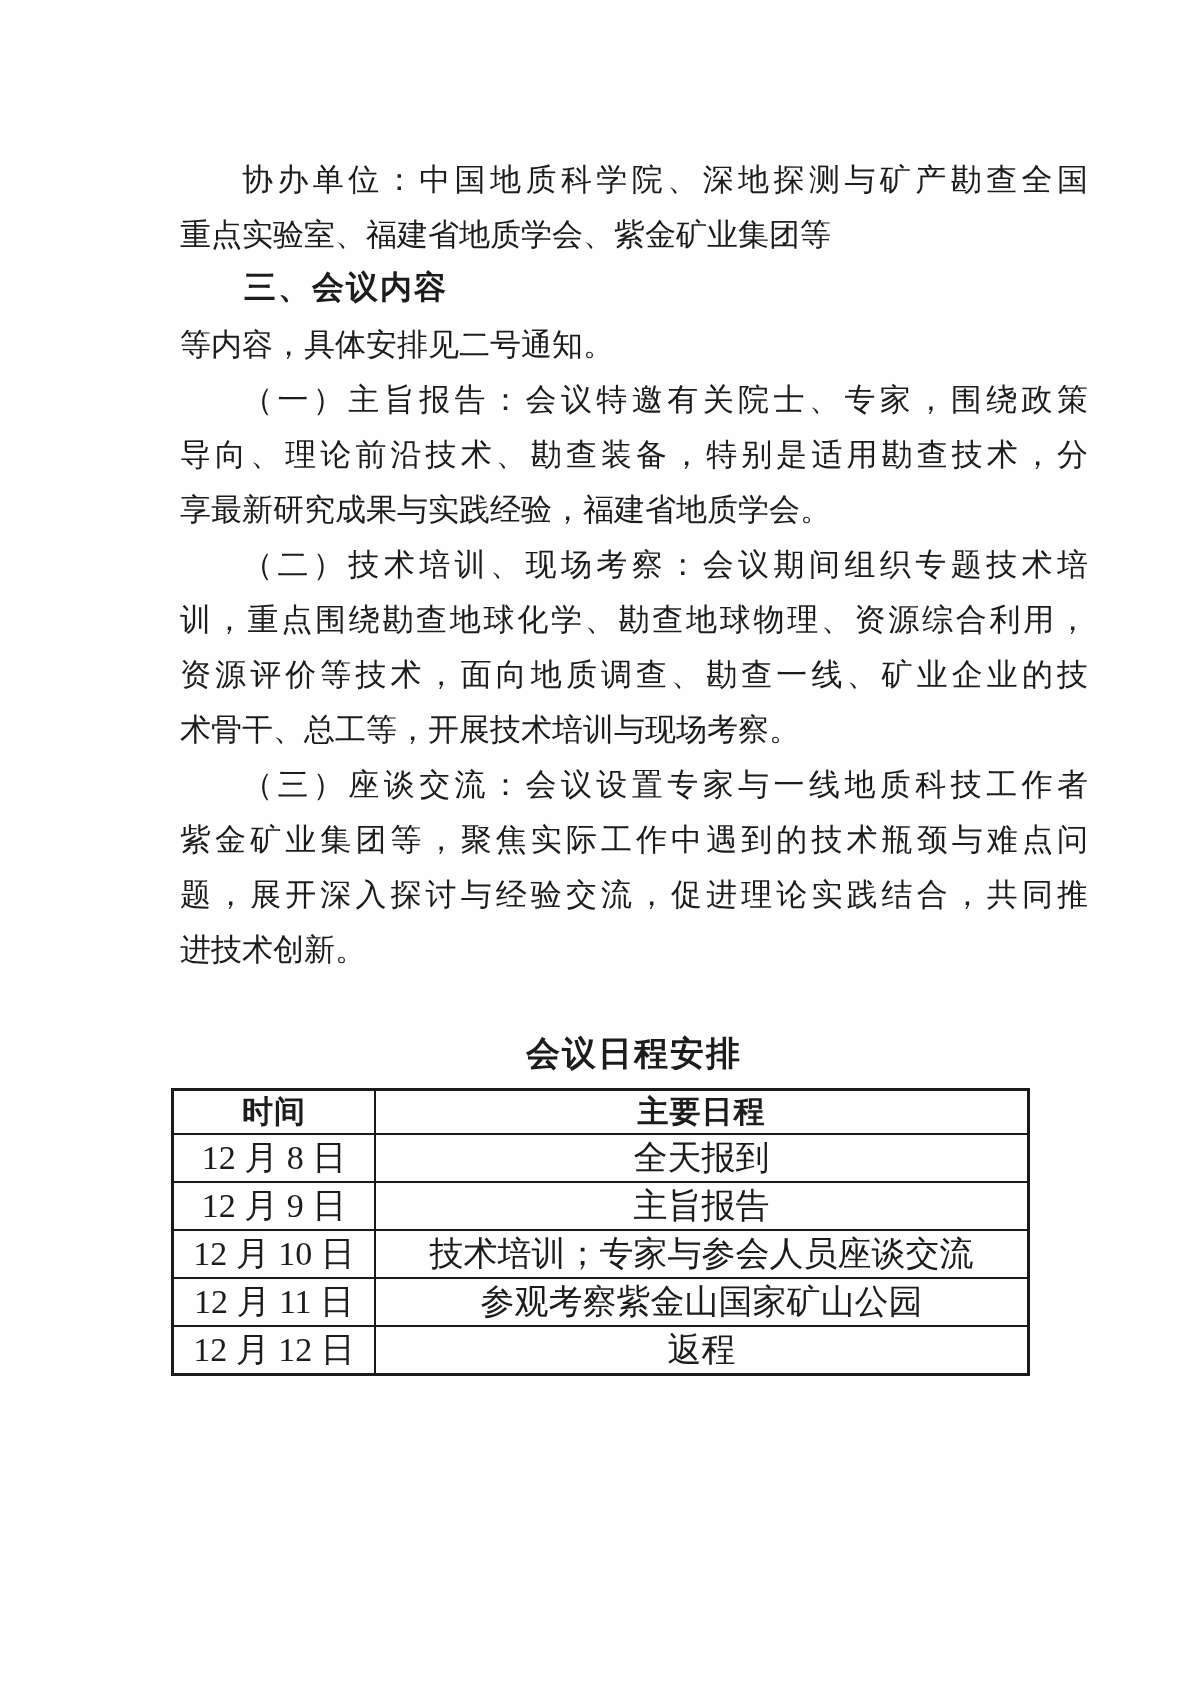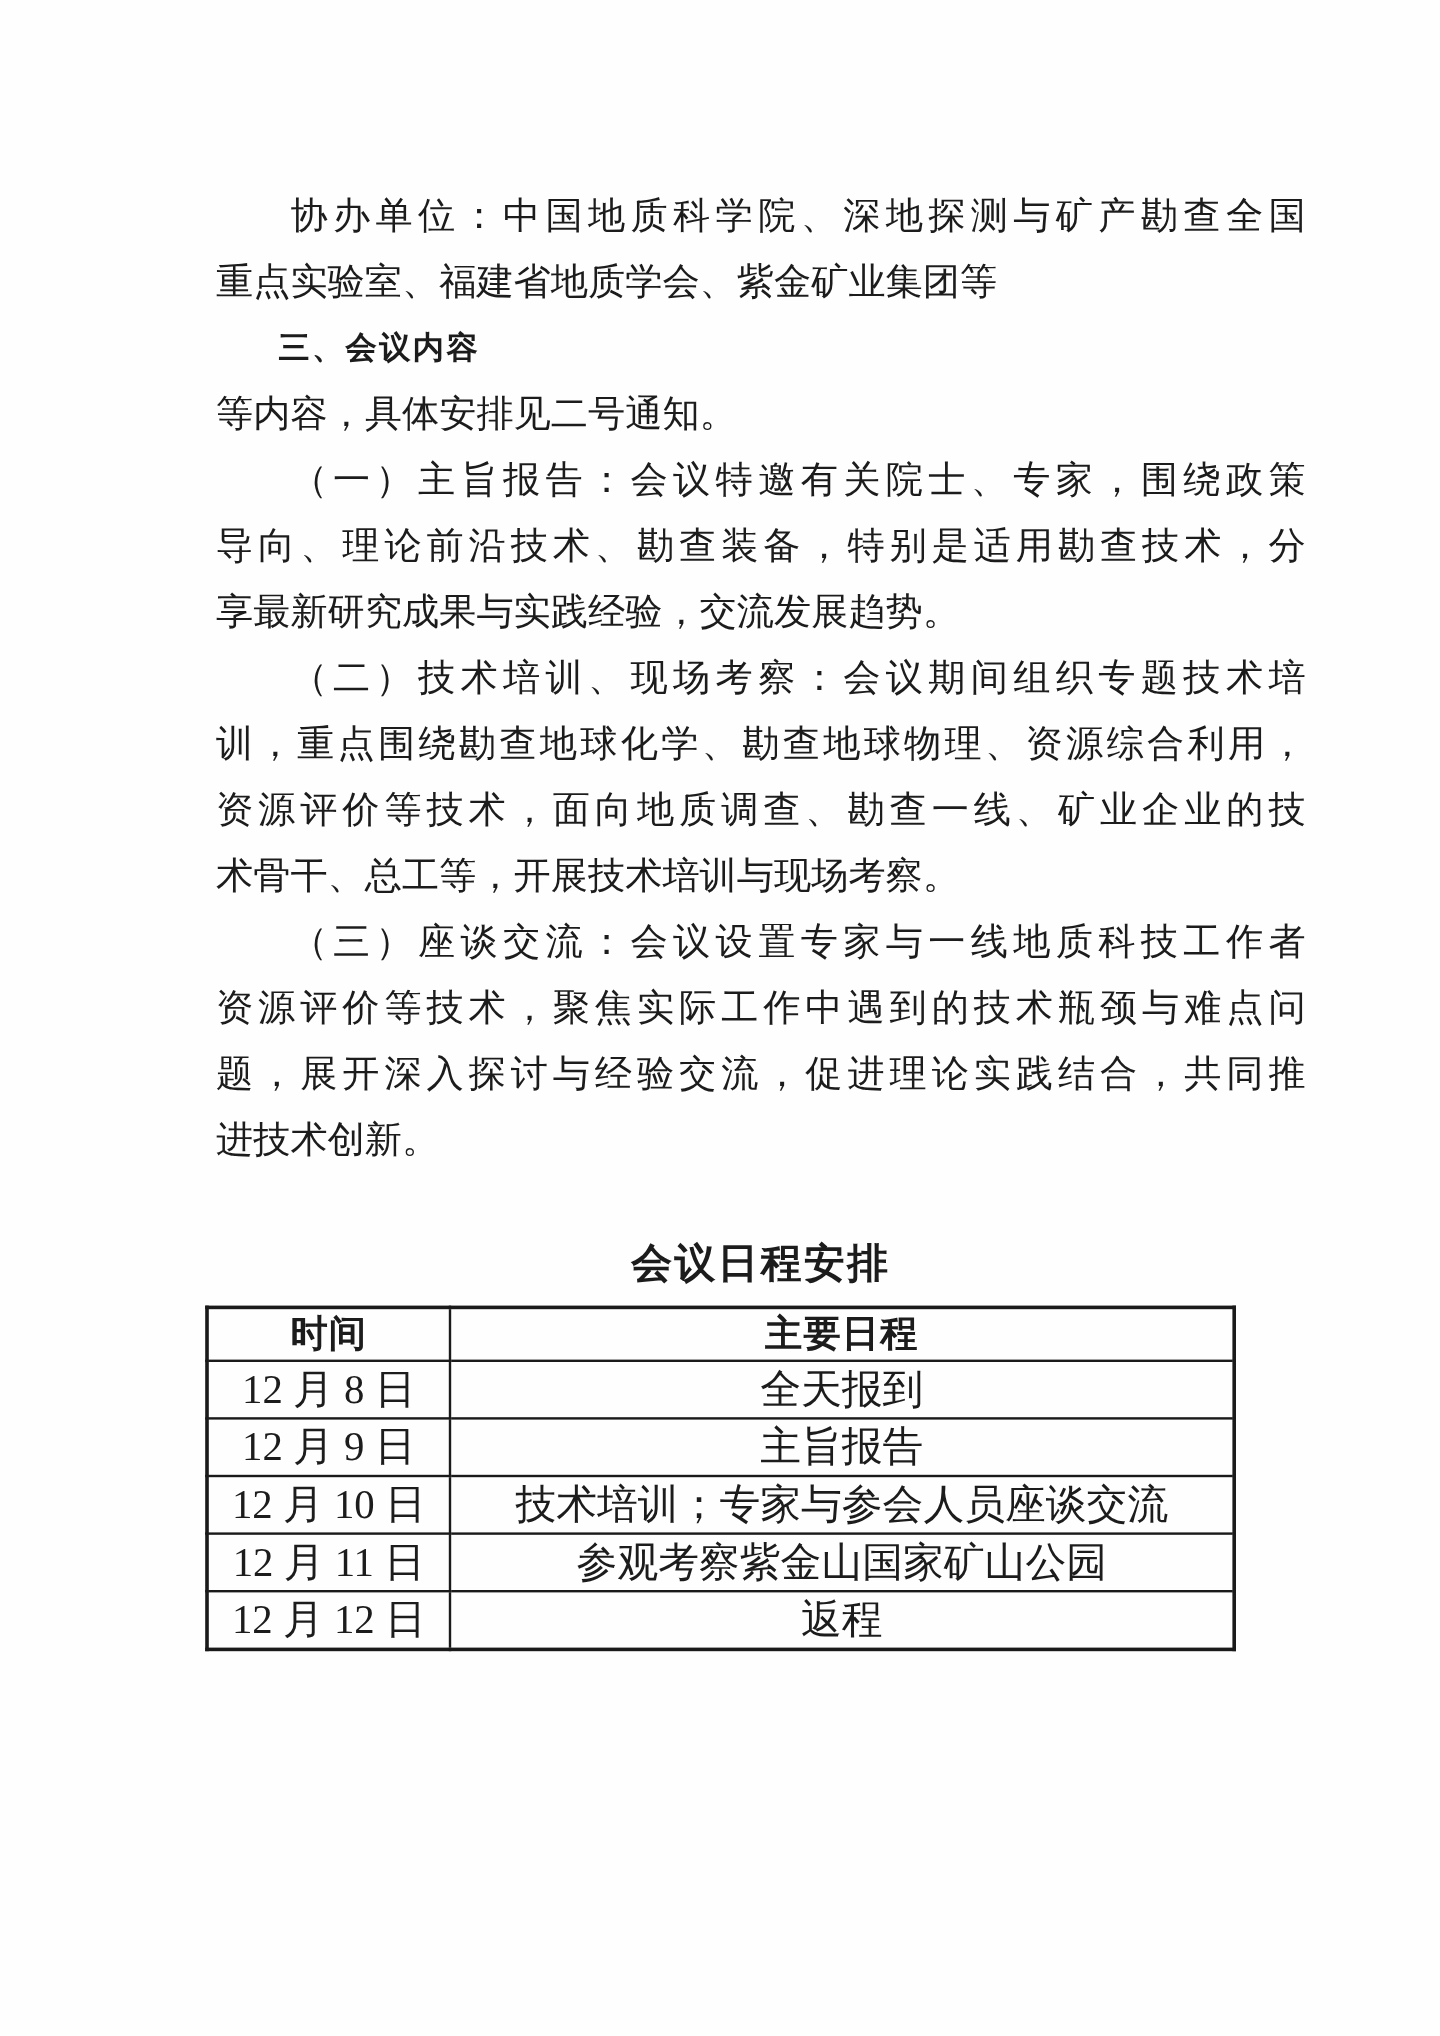--- a/index.html
+++ b/index.html
@@ -24,23 +24,23 @@
     height: 55px;
     overflow: hidden;
     text-align: justify;
     text-align-last: left;
     text-justify: inter-character;
     white-space: normal;
   }
   .fill { text-align-last: justify; }
   .indent { text-indent: 2em; }
   .head {
-    font-family: Liberation Sans, sans-serif;
+    font-family: Liberation Mono, monospace;
     font-weight: bold;
-    font-size: 26px;
+    font-size: 32px;
     text-align: center;
     text-align-last: left;
     letter-spacing: 2px;
   }
   .schedule-title {
     font-family: "Liberation Sans", "DejaVu Sans", sans-serif;
     font-weight: bold;
     font-size: 34px;
     line-height: 55px;
     height: 55px;
@@ -84,27 +84,27 @@
 
 <div class="page">
 
   <div>
     <div class="ln fill indent">协办单位：中国地质科学院、深地探测与矿产勘查全国</div>
     <div class="ln">重点实验室、福建省地质学会、紫金矿业集团等</div>
     <div class="ln head indent">三、会议内容</div>
     <div class="ln">等内容，具体安排见二号通知。</div>
     <div class="ln fill indent">（一）主旨报告：会议特邀有关院士、专家，围绕政策</div>
     <div class="ln fill">导向、理论前沿技术、勘查装备，特别是适用勘查技术，分</div>
-    <div class="ln">享最新研究成果与实践经验，交流发展趋势。</div>
+    <div class="ln">享最新研究成果与实践经验，福建省地质学会。</div>
     <div class="ln fill indent">（二）技术培训、现场考察：会议期间组织专题技术培</div>
     <div class="ln fill">训，重点围绕勘查地球化学、勘查地球物理、资源综合利用，</div>
     <div class="ln fill">资源评价等技术，面向地质调查、勘查一线、矿业企业的技</div>
     <div class="ln">术骨干、总工等，开展技术培训与现场考察。</div>
     <div class="ln fill indent">（三）座谈交流：会议设置专家与一线地质科技工作者</div>
-    <div class="ln fill">资源评价等技术，聚焦实际工作中遇到的技术瓶颈与难点问</div>
+    <div class="ln fill">紫金矿业集团等，聚焦实际工作中遇到的技术瓶颈与难点问</div>
     <div class="ln fill">题，展开深入探讨与经验交流，促进理论实践结合，共同推</div>
     <div class="ln">进技术创新。</div>
   </div>
 
   <div class="schedule-title">会议日程安排</div>
 
   <table class="schedule">
     <thead>
       <tr>
         <th class="col-time">时间</th>

